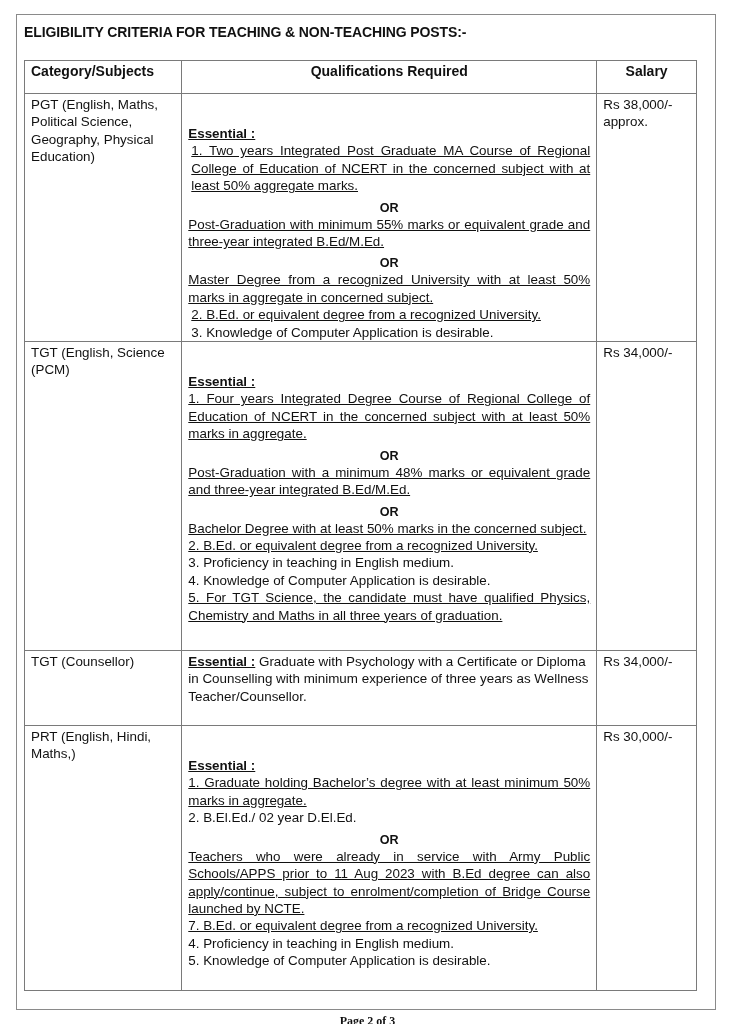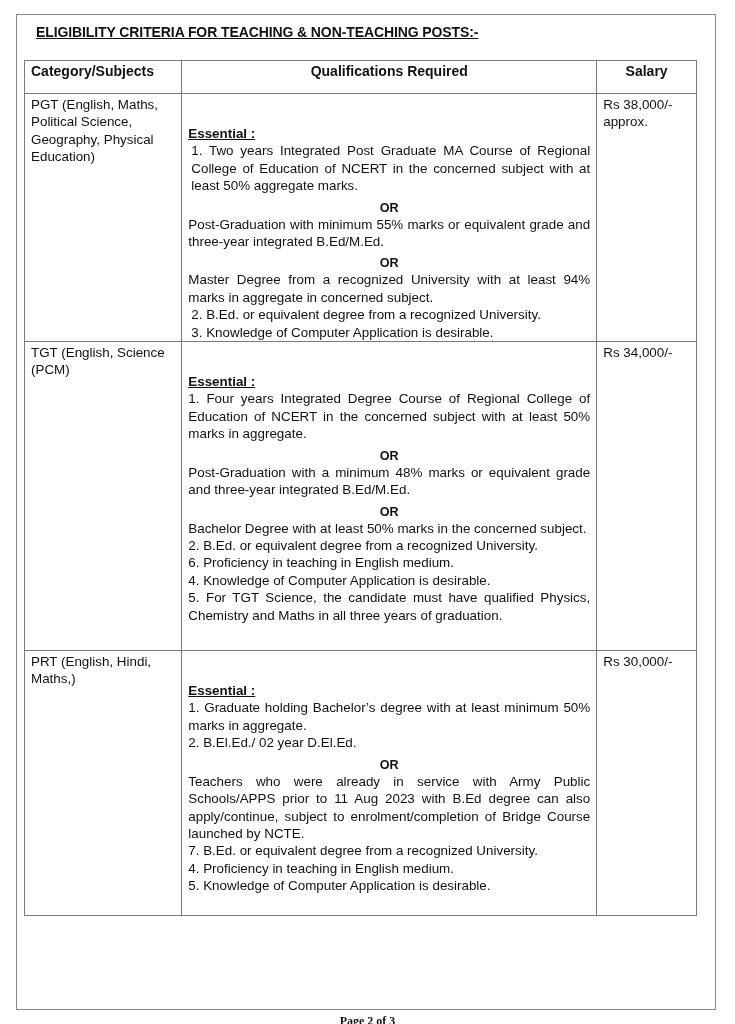--- a/index.html
+++ b/index.html
@@ -1,30 +1,30 @@
 <!DOCTYPE html>
 <html><head>
 <meta charset="utf-8">
 <style>
   html, body { margin:0; padding:0; background:#ffffff; }
   body { width:735px; height:1024px; position:relative; overflow:hidden;
          font-family:"Liberation Sans", sans-serif; color:#111; }
   .frame { position:absolute; left:16px; top:14px; width:700px; height:996px;
            border:1px solid #8a8a8a; box-sizing:border-box; }
-  .title { position:absolute; left:36px; top:24px; font-size:14px; font-weight:bold;
-           text-decoration:underline; letter-spacing:-0.1px; }
+  .title { position:absolute; left:24px; top:24px; font-size:14px; font-weight:bold;
+           letter-spacing:-0.1px; }
   table { position:absolute; left:24px; top:60px; width:673px; border-collapse:collapse;
           font-size:13.4px; line-height:17.4px; }
   td, th { border:1px solid #7a7a7a; vertical-align:top; padding:2px 6px 0 6px; }
   th { font-weight:bold; font-size:14px; height:30px; padding-top:2px; }
   .c1 { width:145px; text-align:left; }
   .c2 { width:411px; }
   .c3 { width:88px; }
   .ess { font-weight:bold; text-decoration:underline;margin-top:29px; }
-  .just { text-align:justify; }
+  .just { text-align:justify;text-decoration:underline; }
   .or { font-weight:bold; text-align:center; font-size:12.6px; line-height:15px;margin-top:6px; }
   .pgt-row td { height:242px; }
   .tgt-row td { height:306px; }
   .couns-row td { height:72px; }
   .prt-row td { height:262px; }
   .blk { display:block; }
   .footer { position:absolute; left:0; width:735px; top:1014px; text-align:center;
             font-family:"Liberation Serif", serif; font-weight:bold; font-size:12px; }
 </style>
 </head>
@@ -45,44 +45,52 @@
   <tbody>
 
     <tr class="pgt-row">
       <td class="c1">PGT (English, Maths, Political Science, Geography, Physical Education)</td>
       <td class="c2">
         <span class="ess blk">Essential :</span>
         <span class="blk just" style="padding-left:3px">1. Two years Integrated Post Graduate MA Course of Regional College of Education of NCERT in the concerned subject with at least 50% aggregate marks.</span>
         <span class="blk or">OR</span>
         <span class="blk just">Post-Graduation with minimum 55% marks or equivalent grade and three-year integrated B.Ed/M.Ed.</span>
         <span class="blk or">OR</span>
-        <span class="blk just">Master Degree from a recognized University with at least 94% marks in aggregate in concerned subject.</span>
+        <span class="blk just">Master Degree from a recognized University with at least 50% marks in aggregate in concerned subject.</span>
         <span class="blk just" style="padding-left:3px">2. B.Ed. or equivalent degree from a recognized University.</span>
         <span class="blk" style="padding-left:3px">3.  Knowledge of Computer Application is desirable.</span>
       </td>
       <td class="c3">Rs 38,000/- approx.</td>
     </tr>
 
     <tr class="tgt-row">
       <td class="c1">TGT (English, Science (PCM)</td>
       <td class="c2">
         <span class="ess blk">Essential :</span>
         <span class="blk just">1.    Four years Integrated Degree Course of Regional College of Education of NCERT in the concerned subject with at least 50% marks in aggregate.</span>
         <span class="blk or">OR</span>
         <span class="blk just">Post-Graduation with a minimum 48% marks or equivalent grade and three-year integrated B.Ed/M.Ed.</span>
         <span class="blk or">OR</span>
         <span class="blk just">Bachelor Degree with at least 50% marks in the concerned subject.</span>
         <span class="blk just">2. B.Ed. or equivalent degree from a recognized University.</span>
-        <span class="blk">6. Proficiency in teaching in English medium.</span>
+        <span class="blk">3. Proficiency in teaching in English medium.</span>
         <span class="blk">4. Knowledge of Computer Application is desirable.</span>
         <span class="blk just">5. For TGT Science, the candidate must have qualified Physics, Chemistry and Maths in all three years of graduation.</span>
       </td>
       <td class="c3">Rs 34,000/-</td>
     </tr>
 
+    <tr class="couns-row">
+      <td class="c1">TGT (Counsellor)</td>
+      <td class="c2">
+        <span class="ess">Essential :</span>
+        <span>Graduate with Psychology with a Certificate or Diploma in Counselling with minimum experience of three years as Wellness Teacher/Counsellor.</span>
+      </td>
+      <td class="c3">Rs 34,000/-</td>
+    </tr>
 
     <tr class="prt-row">
       <td class="c1">PRT (English, Hindi, Maths,)</td>
       <td class="c2">
         <span class="ess blk">Essential :</span>
         <span class="blk just">1. Graduate holding Bachelor’s degree with at least minimum 50% marks in aggregate.</span>
         <span class="blk">2.  B.El.Ed./ 02 year D.El.Ed.</span>
         <span class="blk or">OR</span>
         <span class="blk just">Teachers who were already in service with Army Public Schools/APPS prior to 11 Aug 2023 with B.Ed degree can also apply/continue, subject to enrolment/completion of Bridge Course launched by NCTE.</span>
         <span class="blk just">7. B.Ed. or equivalent degree from a recognized University.</span>

